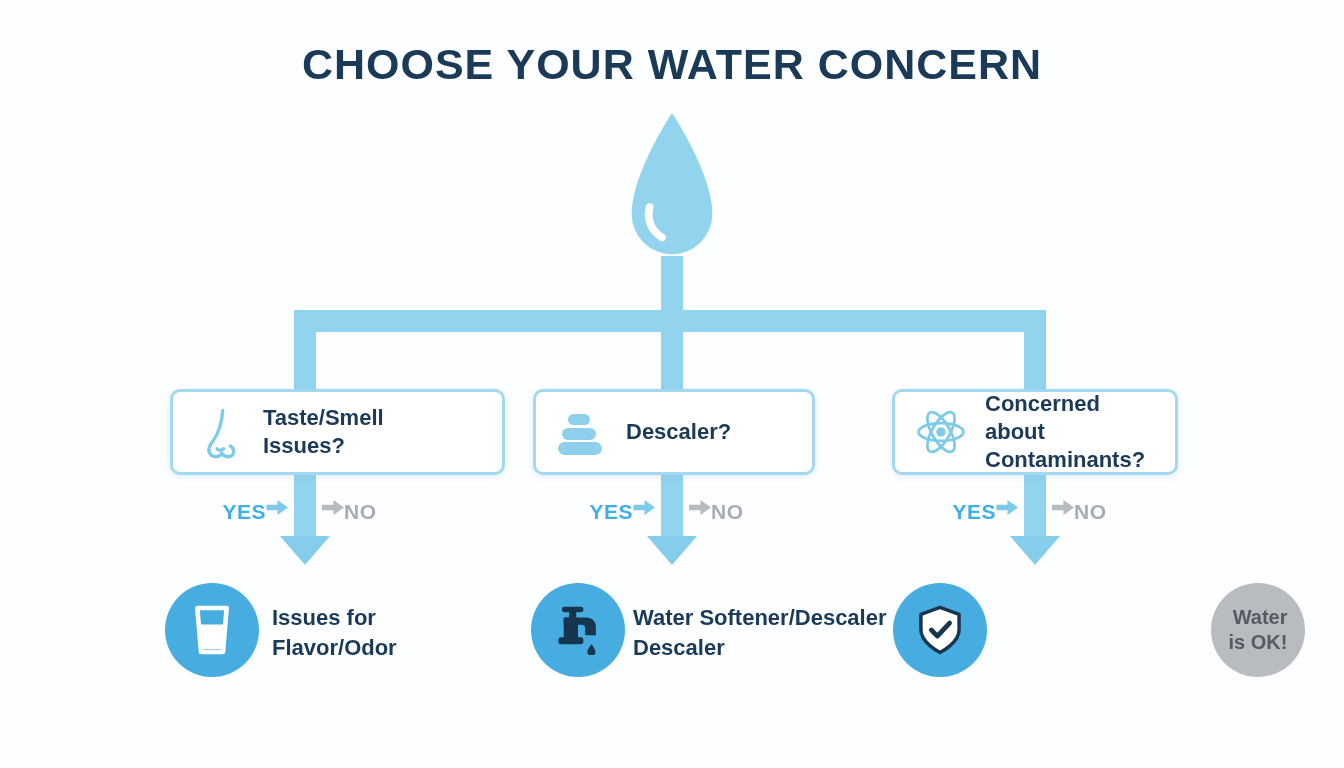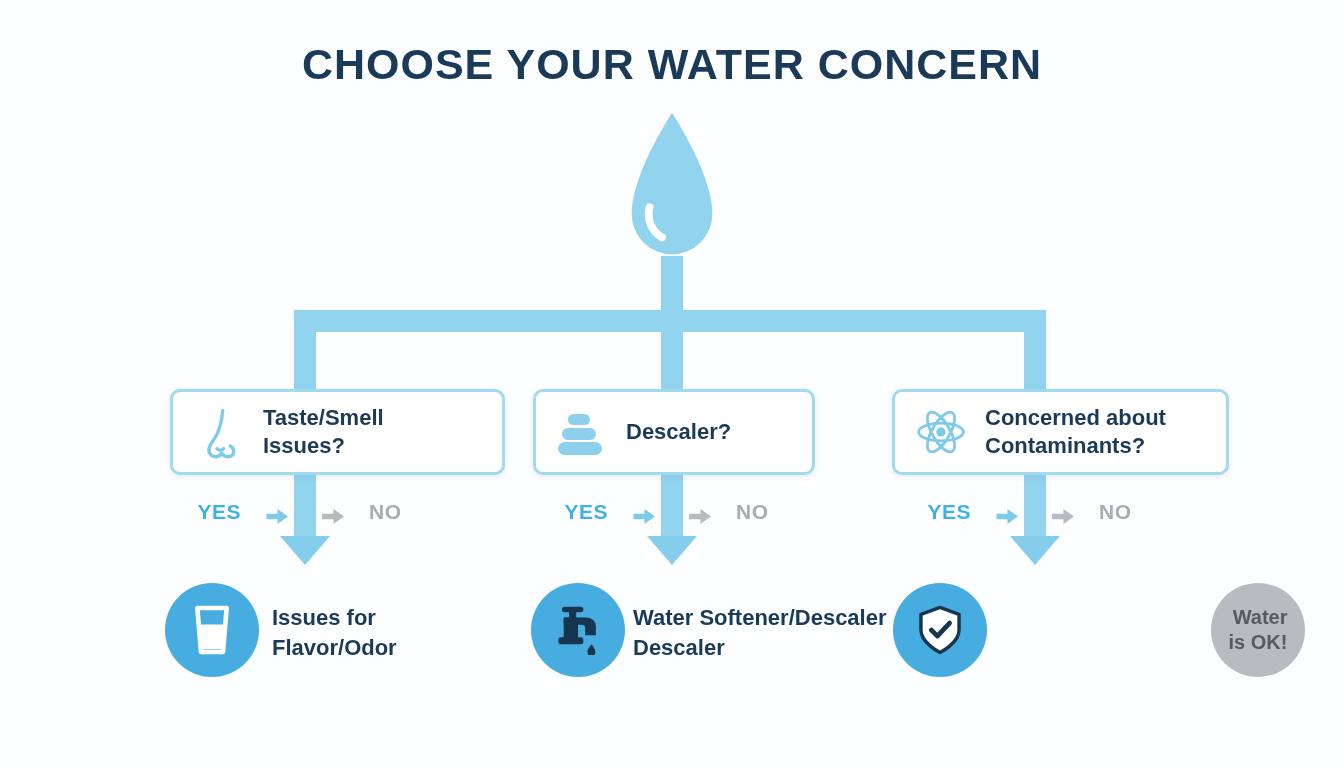--- a/index.html
+++ b/index.html
@@ -18,21 +18,21 @@
      border-top:29px solid #84cdeb; }
 
   
   .qbox { position:absolute; top:389px; height:86px; background:#ffffff;
      border:3px solid #a3d9f0; border-radius:10px; display:flex; align-items:center;
      padding:0 18px; gap:16px; box-shadow:0 2px 6px rgba(110,165,200,.18); z-index:3; }
   .qtext { font-size:22px; font-weight:bold; color:#1b3a58; line-height:1.28; }
   .qtext span { display:block; }
 
   
-  .yn-group { position:absolute; top:500px; display:flex; align-items:flex-end; gap:25px; z-index:2; }
+  .yn-group { position:absolute; top:500px; display:flex; align-items:flex-start; gap:0; z-index:2; }
   .yn-label { font-size:21px; font-weight:bold; letter-spacing:.5px; }
   .yes { color:#3fb0e3; }
   .no  { color:#a8adb3; }
   .mini-arrow { width:22px; height:15px;
      clip-path:polygon(0 32%,52% 32%,52% 0,100% 50%,52% 100%,52% 68%,0 68%); }
   .mini-arrow.blue { background:#7ecbe9; }
   .mini-arrow.gray { background:#b7bbc0; }
 
   
   .result-circle { position:absolute; top:583px; width:94px; height:94px; border-radius:50%;
@@ -87,21 +87,21 @@
         <rect x="4" y="36" width="44" height="13" rx="6.5"></rect>
         <rect x="8" y="22" width="34" height="12" rx="6"></rect>
         <rect x="14" y="8" width="22" height="11" rx="5.5"></rect>
       </svg>
     </span>
     <div class="qtext">
       <span>Descaler?</span>
     </div>
   </div>
 
-  <div class="qbox" style="left:892px; width:337px;">
+  <div class="qbox" style="left:892px; width:286px;">
     <span>
       <svg viewBox="0 0 60 60" width="56" height="56">
         <g fill="none" stroke="#7ecbe9" stroke-width="3">
           <ellipse cx="30" cy="30" rx="24" ry="9.5"></ellipse>
           <ellipse cx="30" cy="30" rx="24" ry="9.5" transform="rotate(60 30 30)"></ellipse>
           <ellipse cx="30" cy="30" rx="24" ry="9.5" transform="rotate(120 30 30)"></ellipse>
         </g>
         <circle cx="30" cy="30" r="5" fill="#7ecbe9"></circle>
       </svg>
     </span>

